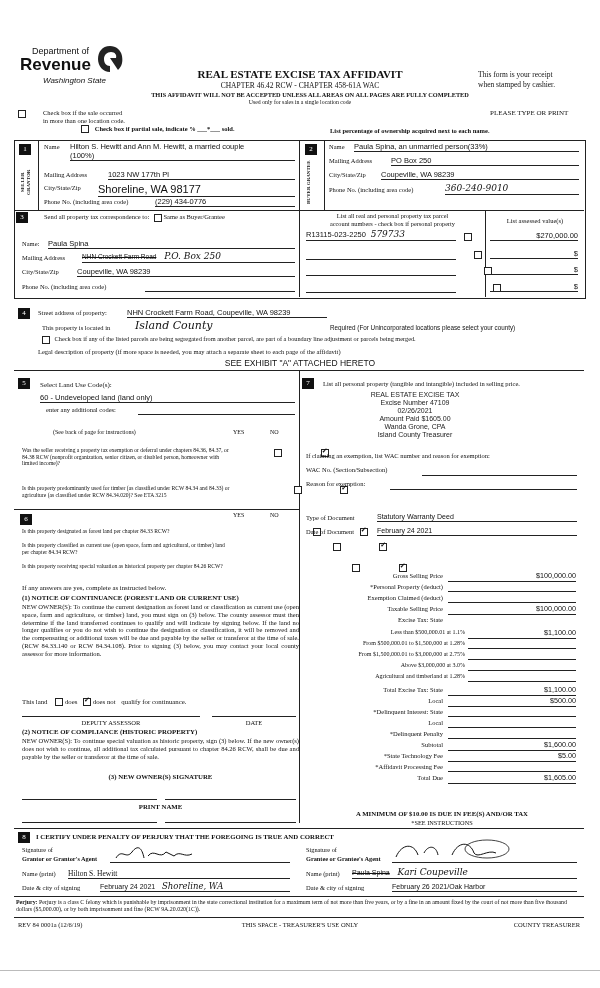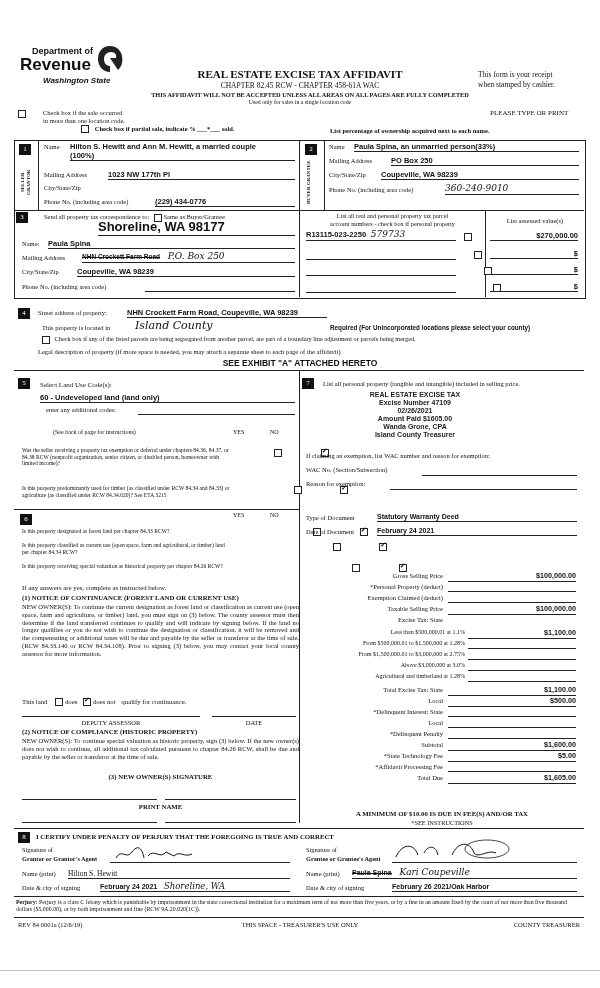--- a/index.html
+++ b/index.html
@@ -1,18 +1,18 @@
 <!DOCTYPE html>
 <html><head>
 <meta charset="utf-8">
 <style>
   html, body { margin:0; padding:0; background:#fff; }
   body { width:600px; height:988px; position:relative; overflow:hidden; font-family:"Liberation Serif", serif; color:#111; font-size:7px; line-height:1.2; }
   .abs { position:absolute; }
-  .sans { font-family:"Liberation Sans", sans-serif;font-weight:bold; }
+  .sans { font-family:"Liberation Sans", sans-serif; }
   .hand { font-family:"DejaVu Serif", serif; font-style:italic; }
   .b { font-weight:bold; }
   .line { border-bottom:1px solid #222; }
   .cb { display:inline-block; width:6px; height:6px; border:1px solid #222; vertical-align:middle; position:relative; background:#fff; }
   .cb.checked::after { content:"✓"; position:absolute; left:0px; top:-3px; font-size:7px; font-weight:bold; }
   .num { display:inline-block; background:#111; color:#fff; width:12px; height:11px; text-align:center; font-size:7px; line-height:11px; }
   .box { border:1px solid #222; }
   .vlabel { writing-mode:vertical-rl; transform:rotate(180deg); font-size:5px; text-align:center; }
   .row { position:absolute; white-space:nowrap; }
   .strike { text-decoration:line-through; }
@@ -27,21 +27,21 @@
 
 <div class="abs" style="left:20px;top:42px;width:110px;height:50px;">
   <div class="sans" style="position:absolute;left:12px;top:4px;font-size:9px;">Department of</div>
   <div class="sans b" style="position:absolute;left:0;top:13px;font-size:17px;">Revenue</div>
   <div class="sans" style="position:absolute;left:23px;top:34px;font-size:8px;font-style:italic;">Washington State</div>
   <svg style="position:absolute;left:76px;top:2px;" width="28" height="30" viewBox="0 0 28 30">
       <path d="M14 2 C6 2 2 8 2 15 C2 22 7 28 14 28 L14 22 C10 22 8 19 8 15 C8 11 11 8 15 8 C19 8 21 11 20 14 L14 14 L22 26 C26 22 27 18 26 12 C25 6 20 2 14 2 Z" fill="#222"></path>
     </svg>
 </div>
 <div class="abs c b" style="left:175px;top:68px;width:250px;font-size:11px;">REAL ESTATE EXCISE TAX AFFIDAVIT</div>
-<div class="abs c" style="left:175px;top:81px;width:250px;font-size:7.5px;">CHAPTER 82.45 RCW - CHAPTER 458-61A WAC</div>
+<div class="abs c" style="left:175px;top:81px;width:250px;font-size:7.5px;">CHAPTER 46.42 RCW - CHAPTER 458-61A WAC</div>
 <div class="abs c b" style="left:90px;top:91px;width:440px;font-size:6.3px;">THIS AFFIDAVIT WILL NOT BE ACCEPTED UNLESS ALL AREAS ON ALL PAGES ARE FULLY COMPLETED</div>
 <div class="abs c" style="left:175px;top:99px;width:250px;font-size:5.8px;">Used only for sales in a single location code</div>
 <div class="abs" style="left:478px;top:70px;font-size:7.5px;">This form is your receipt</div>
 <div class="abs" style="left:478px;top:80px;font-size:7.5px;">when stamped by cashier.</div>
 <div class="abs" style="left:490px;top:109px;font-size:7px;">PLEASE TYPE OR PRINT</div>
 
 <div class="abs" style="left:18px;top:110px;">
   <span class="cb"></span>
 </div>
 <div class="abs" style="left:43px;top:109px;font-size:6.5px;">Check box if the sale occurred</div>
@@ -65,21 +65,21 @@
 <div class="row" style="left:44px;top:143px;">
   <span style="font-size:6.5px;">Name</span>
 </div>
 <div class="abs sans line" style="left:70px;top:142px;width:225px;font-size:7.5px;">
   <span>Hilton S. Hewitt and Ann M. Hewitt, a married couple</span><br>
   <span>(100%)</span>
 </div>
 <div class="row" style="left:44px;top:171px;font-size:6.5px;">Mailing Address</div>
 <div class="abs sans line" style="left:108px;top:170px;width:187px;font-size:7.5px;">1023 NW 177th Pl</div>
 <div class="row" style="left:44px;top:184px;font-size:6.5px;">City/State/Zip</div>
-<div class="abs sans line" style="left:98px;top:183px;width:197px;font-size:13px;margin-top:36px;">Shoreline, WA  98177</div>
+<div class="abs sans line" style="left:98px;top:183px;width:197px;font-size:11px;">Shoreline, WA  98177</div>
 <div class="row" style="left:44px;top:198px;font-size:6.5px;">Phone No. (including area code)</div>
 <div class="abs sans line" style="left:155px;top:197px;width:140px;font-size:7.5px;">(229) 434-0776</div>
 
 
 <div class="abs" style="left:300px;top:140px;width:24px;height:70px;border-right:1px solid #222;">
   <span class="num" style="position:absolute;left:5px;top:4px;">2</span>
   <div class="vlabel b" style="position:absolute;left:6px;top:20px;height:45px;">BUYER GRANTEE</div>
 </div>
 <div class="row" style="left:329px;top:143px;font-size:6.5px;">Name</div>
 <div class="abs sans line" style="left:354px;top:142px;width:225px;font-size:7.5px;">Paula Spina, an unmarried person(33%)</div>

